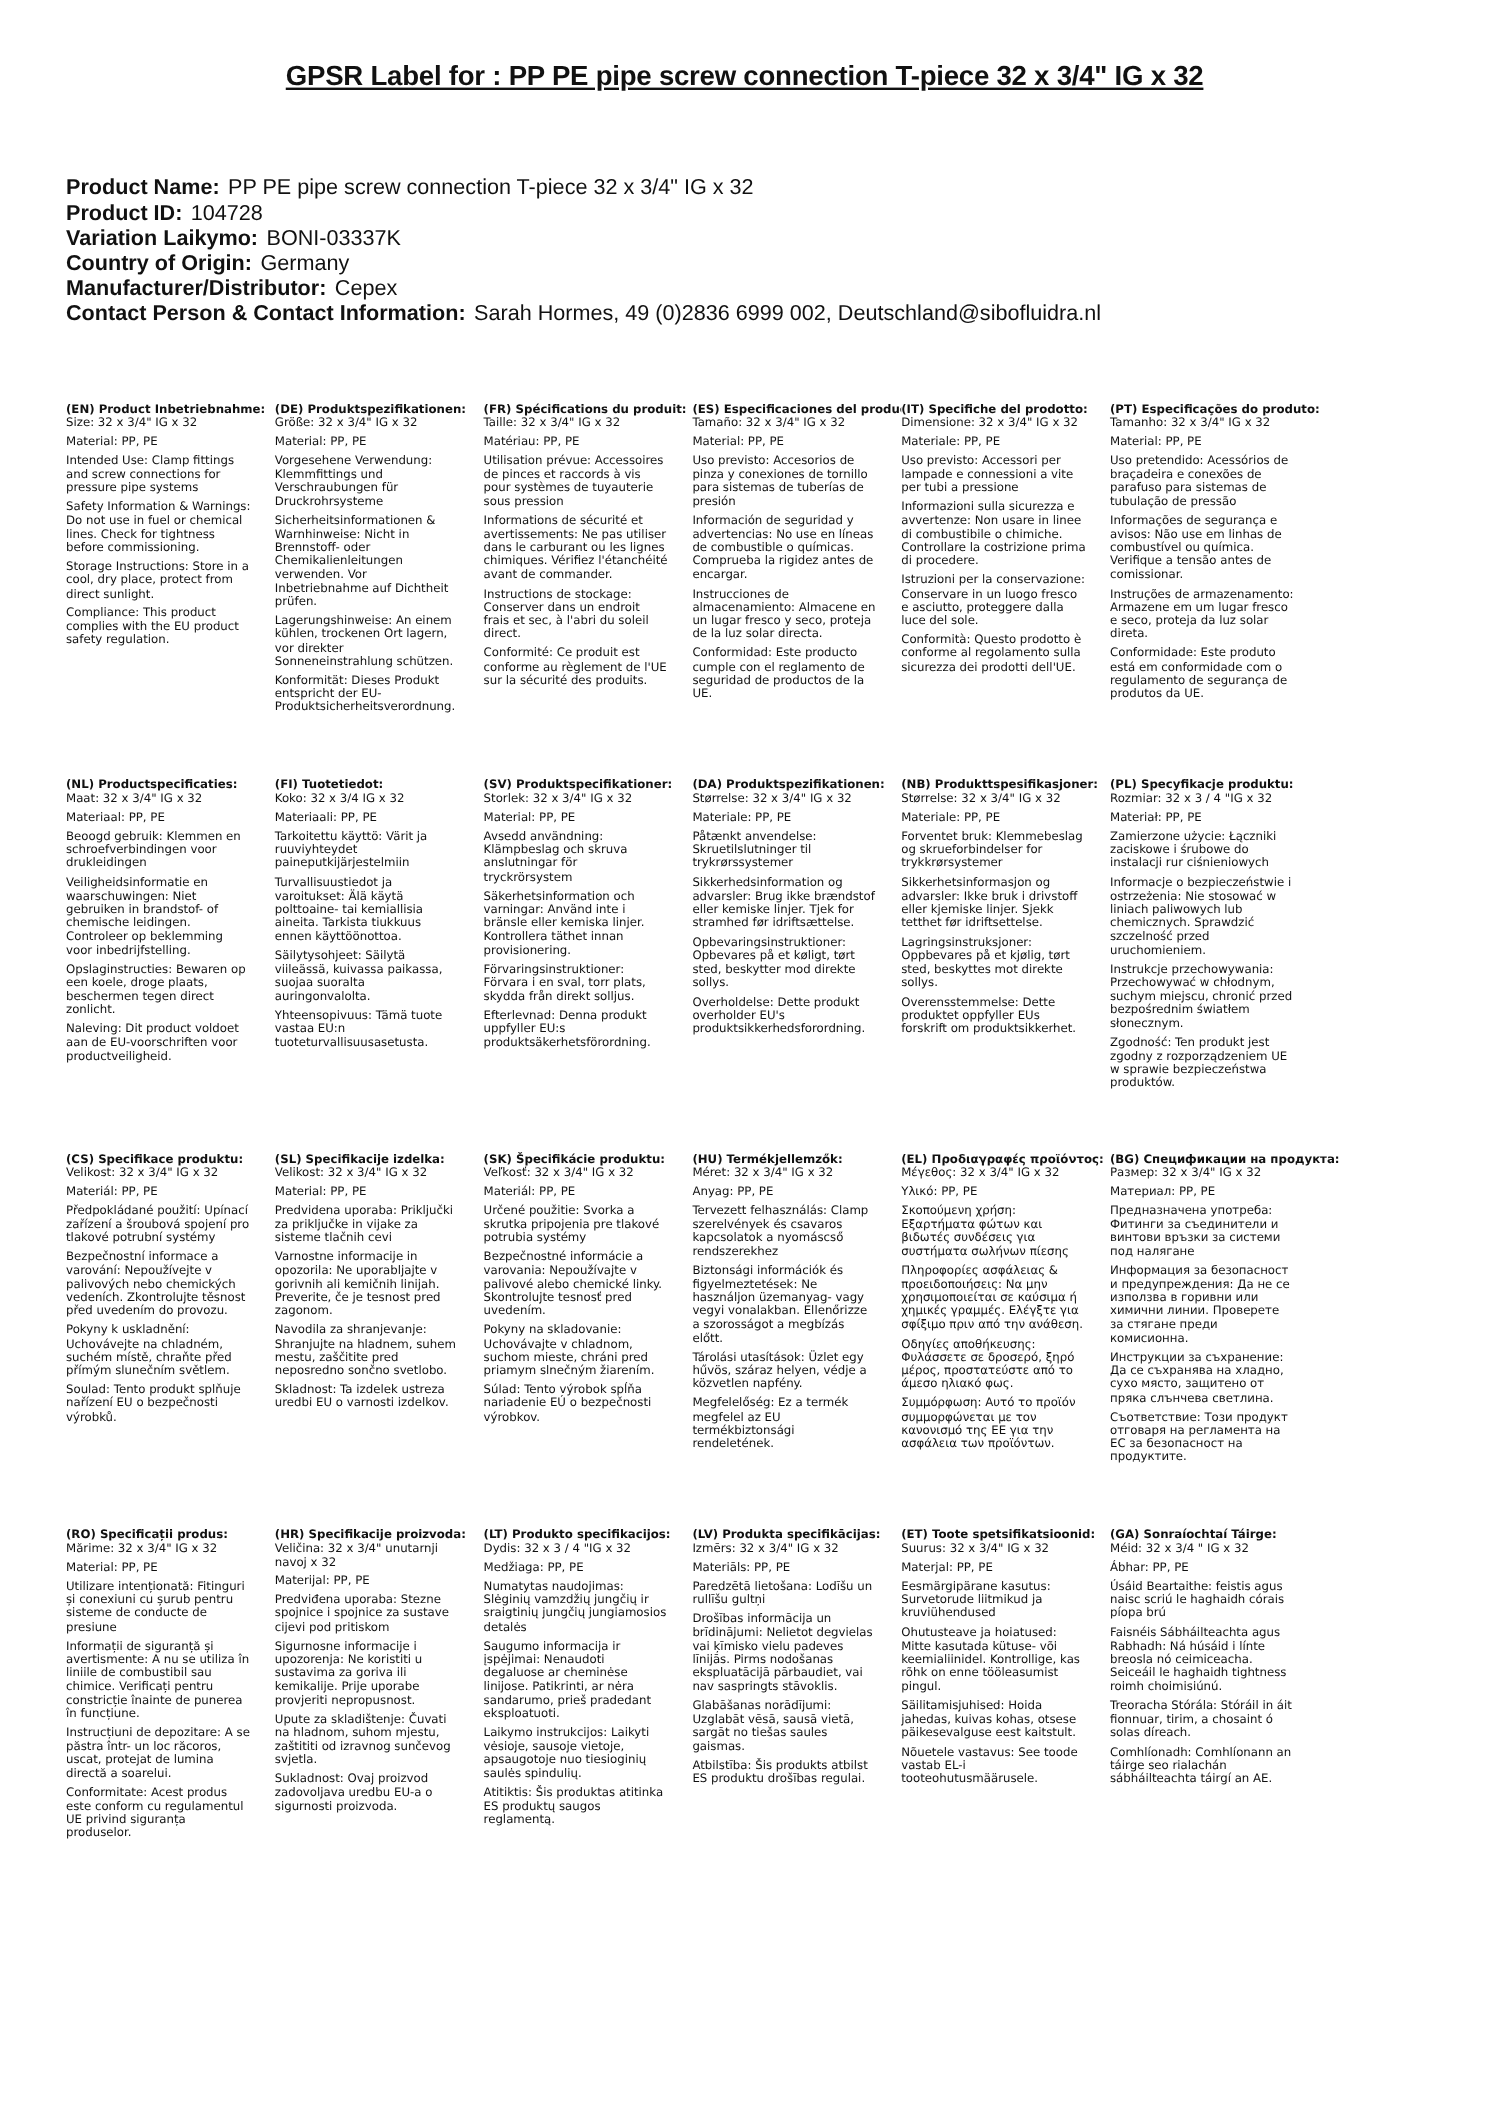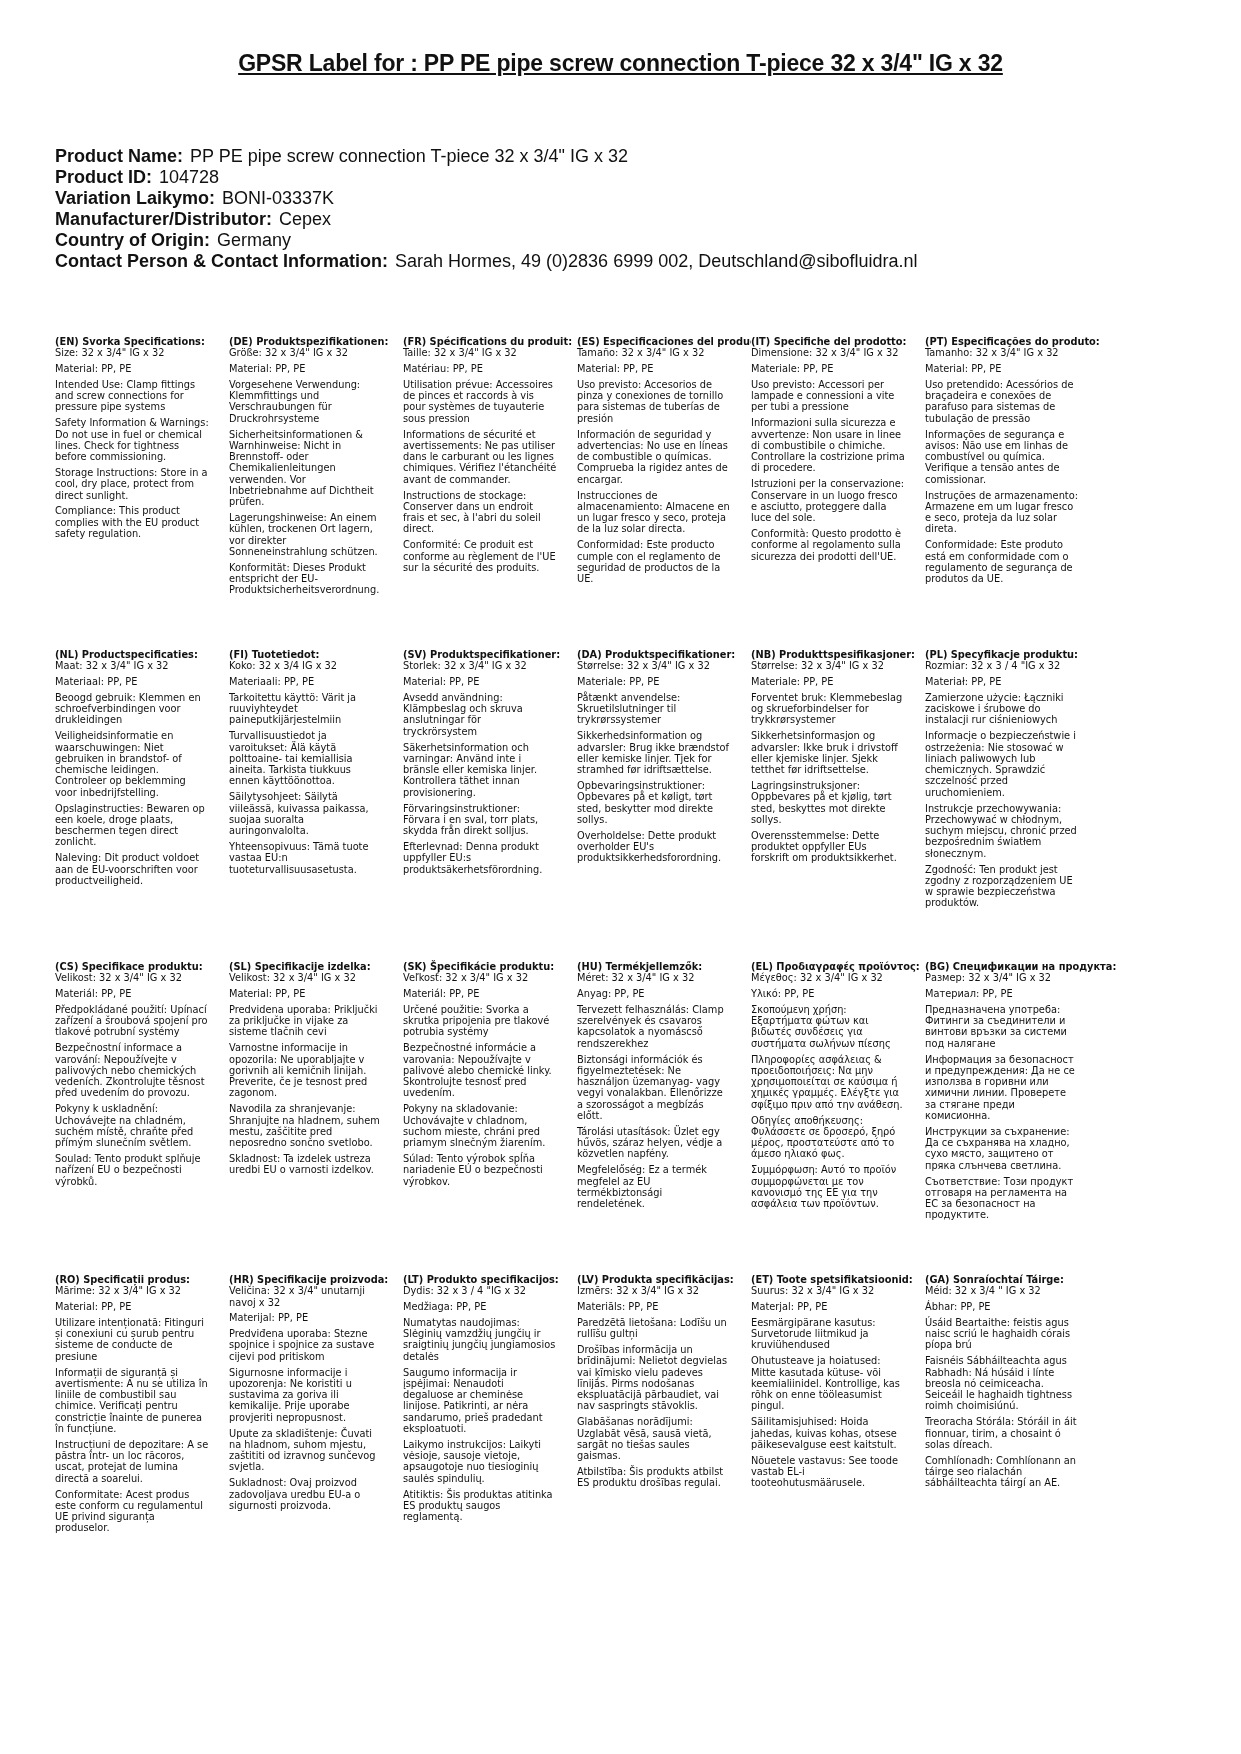--- a/index.html
+++ b/index.html
@@ -38,35 +38,35 @@
 
   <div class="info-row">
     <span class="info-label">Product ID:</span><span class="info-value">104728</span>
   </div>
 
   <div class="info-row">
     <span class="info-label">Variation Laikymo:</span><span class="info-value">BONI-03337K</span>
   </div>
 
   <div class="info-row">
+    <span class="info-label">Country of Origin:</span><span class="info-value">Germany</span>
+  </div>
+
+  <div class="info-row">
     <span class="info-label">Manufacturer/Distributor:</span><span class="info-value">Cepex</span>
   </div>
 
   <div class="info-row">
-    <span class="info-label">Country of Origin:</span><span class="info-value">Germany</span>
-  </div>
-
-  <div class="info-row">
     <span class="info-label">Contact Person &amp; Contact Information:</span><span class="info-value">Sarah Hormes, 49 (0)2836 6999 002, Deutschland@sibofluidra.nl</span>
   </div>
 </div>
 
   <div class="spec-grid">
   <div class="spec-block">
-    <div class="spec-header">(EN) Svorka Specifications:</div>
+    <div class="spec-header">(EN) Product Inbetriebnahme:</div>
     <div class="spec-pars">
           <p class="spec-par">Size: 32 x 3/4" IG x 32</p>
           <p class="spec-par">Material: PP, PE</p>
           <p class="spec-par">Intended Use: Clamp fittings and screw connections for pressure pipe systems</p>
           <p class="spec-par">Safety Information &amp; Warnings: Do not use in fuel or chemical lines. Check for tightness before commissioning.</p>
           <p class="spec-par">Storage Instructions: Store in a cool, dry place, protect from direct sunlight.</p>
           <p class="spec-par">Compliance: This product complies with the EU product safety regulation.</p>
         </div>
   </div>
 
@@ -160,21 +160,21 @@
           <p class="spec-par">Storlek: 32 x 3/4" IG x 32</p>
           <p class="spec-par">Material: PP, PE</p>
           <p class="spec-par">Avsedd användning: Klämpbeslag och skruva anslutningar för tryckrörsystem</p>
           <p class="spec-par">Säkerhetsinformation och varningar: Använd inte i bränsle eller kemiska linjer. Kontrollera täthet innan provisionering.</p>
           <p class="spec-par">Förvaringsinstruktioner: Förvara i en sval, torr plats, skydda från direkt solljus.</p>
           <p class="spec-par">Efterlevnad: Denna produkt uppfyller EU:s produktsäkerhetsförordning.</p>
         </div>
   </div>
 
   <div class="spec-block">
-    <div class="spec-header">(DA) Produktspecifikationer:</div>
+    <div class="spec-header">(DA) Produktspezifikationen:</div>
     <div class="spec-pars">
           <p class="spec-par">Størrelse: 32 x 3/4" IG x 32</p>
           <p class="spec-par">Materiale: PP, PE</p>
           <p class="spec-par">Påtænkt anvendelse: Skruetilslutninger til trykrørssystemer</p>
           <p class="spec-par">Sikkerhedsinformation og advarsler: Brug ikke brændstof eller kemiske linjer. Tjek for stramhed før idriftsættelse.</p>
           <p class="spec-par">Opbevaringsinstruktioner: Opbevares på et køligt, tørt sted, beskytter mod direkte sollys.</p>
           <p class="spec-par">Overholdelse: Dette produkt overholder EU's produktsikkerhedsforordning.</p>
         </div>
   </div>
 

